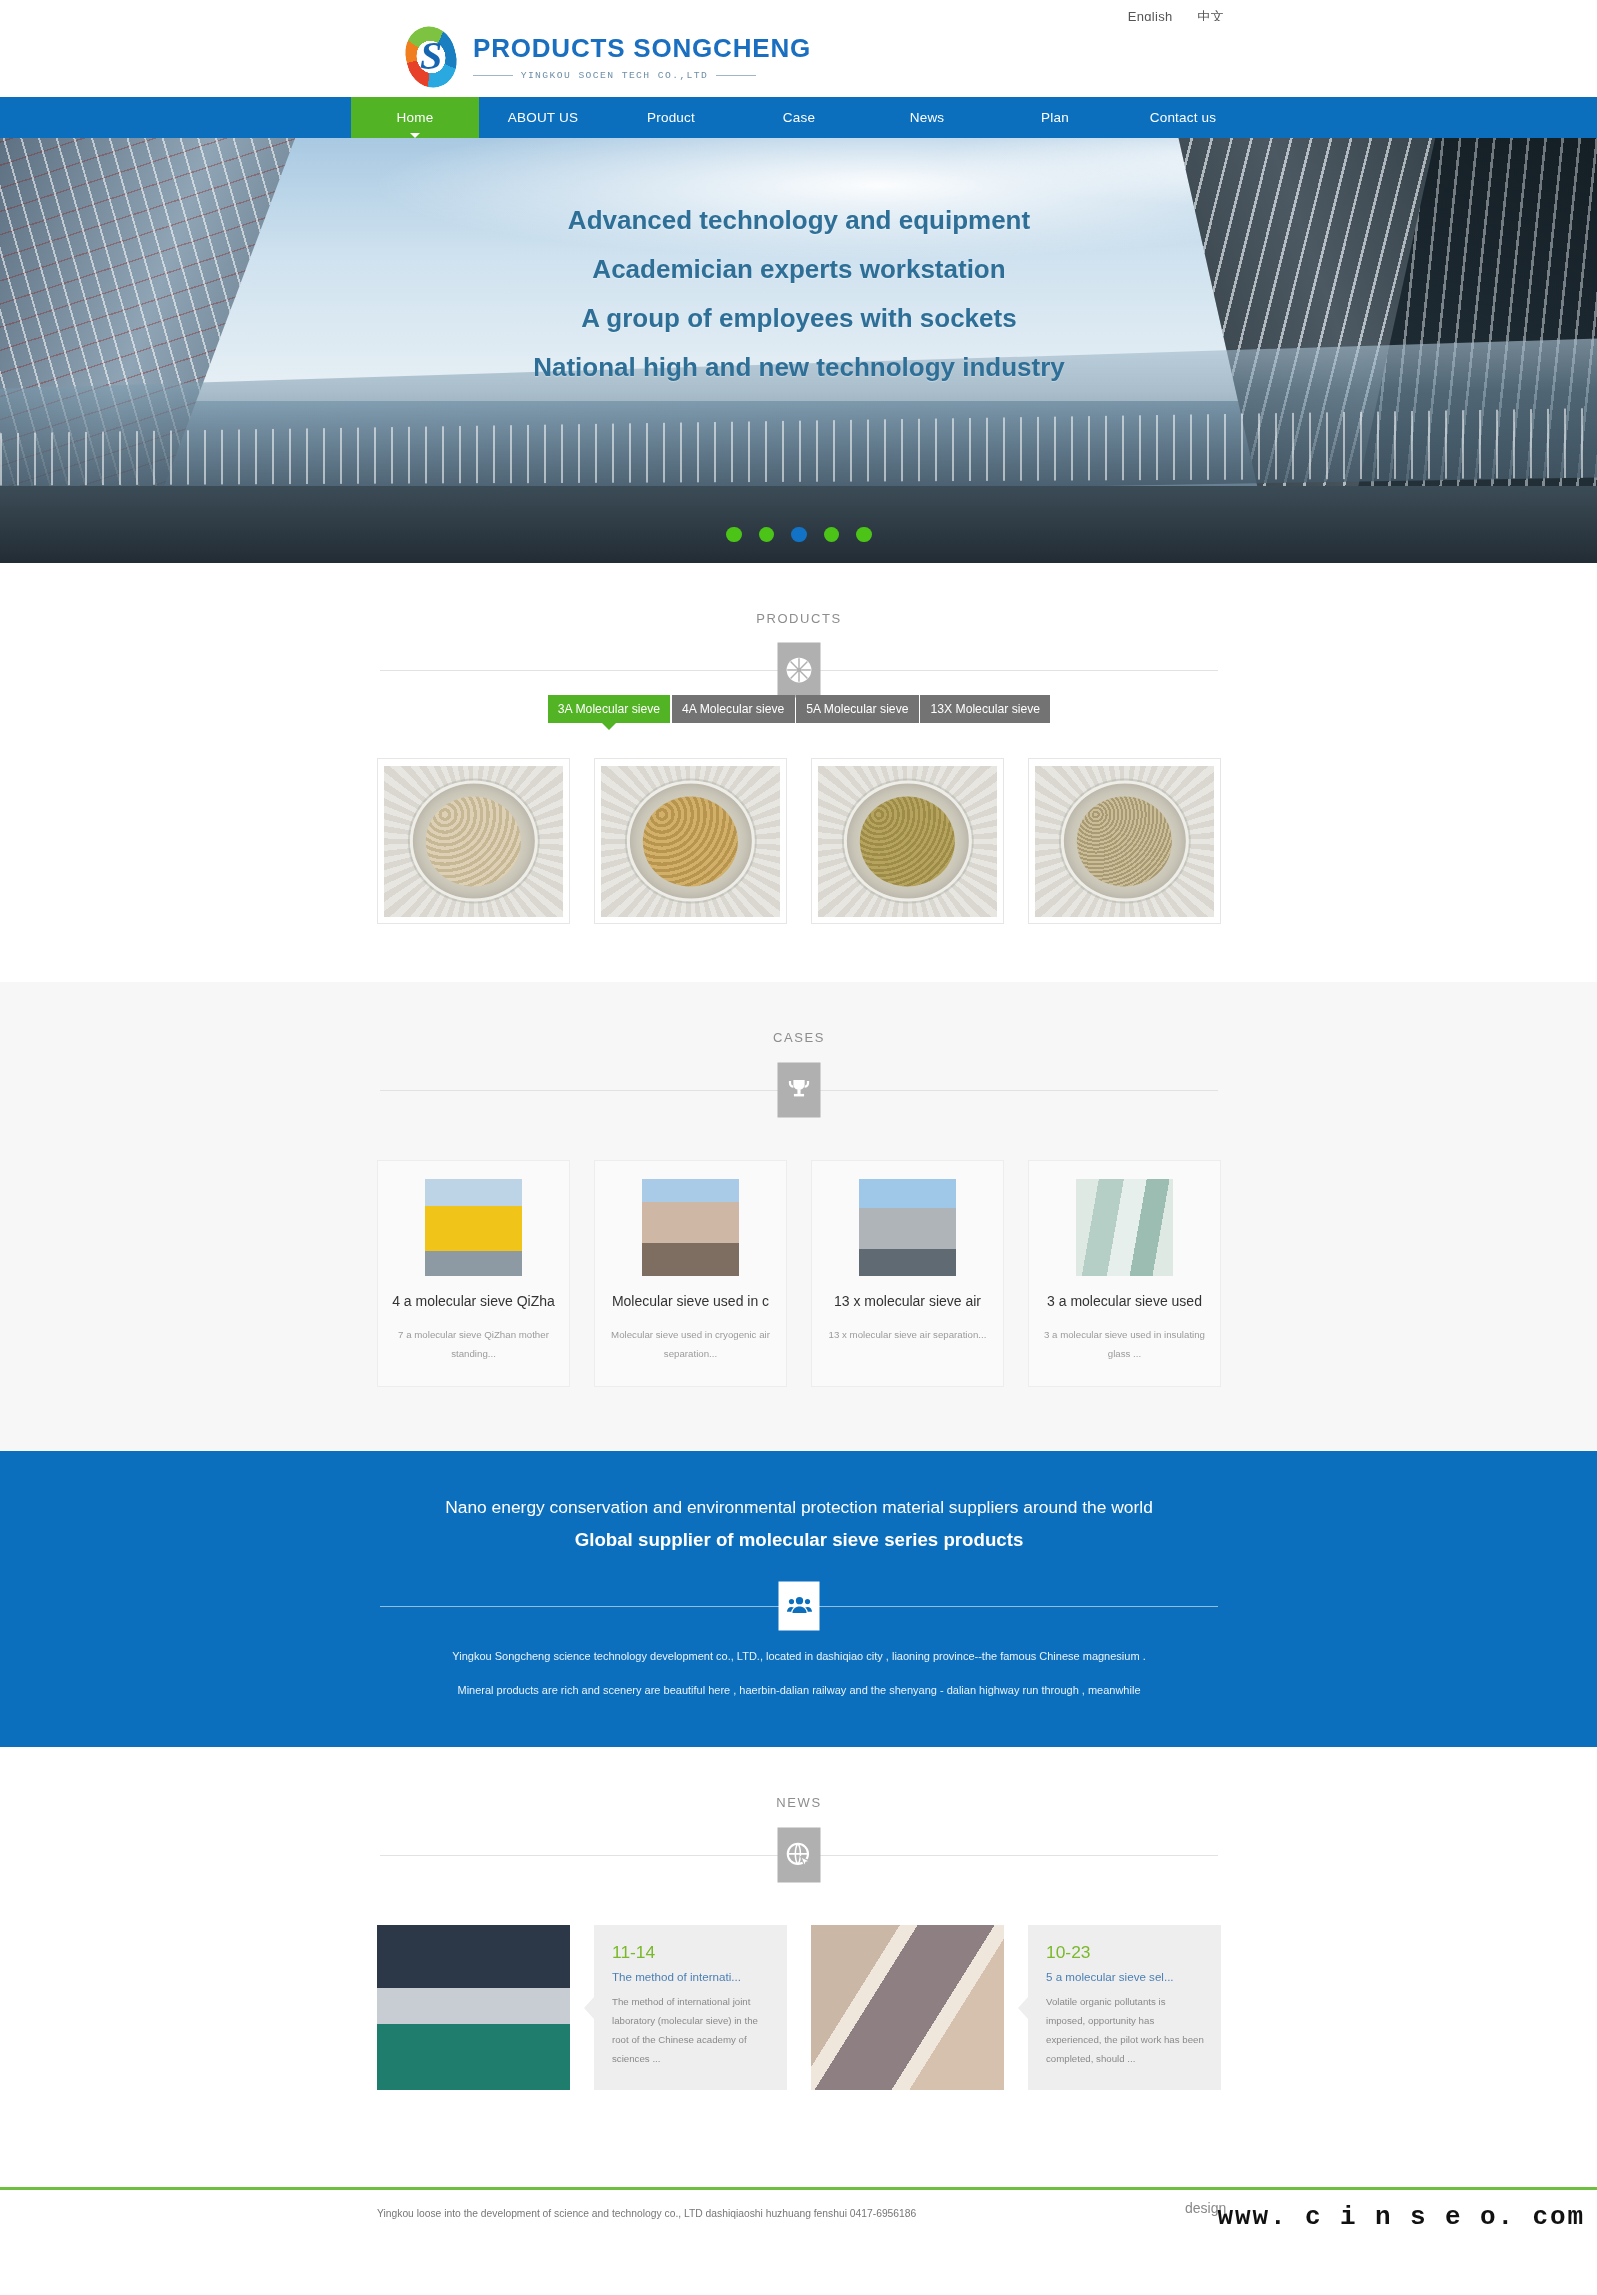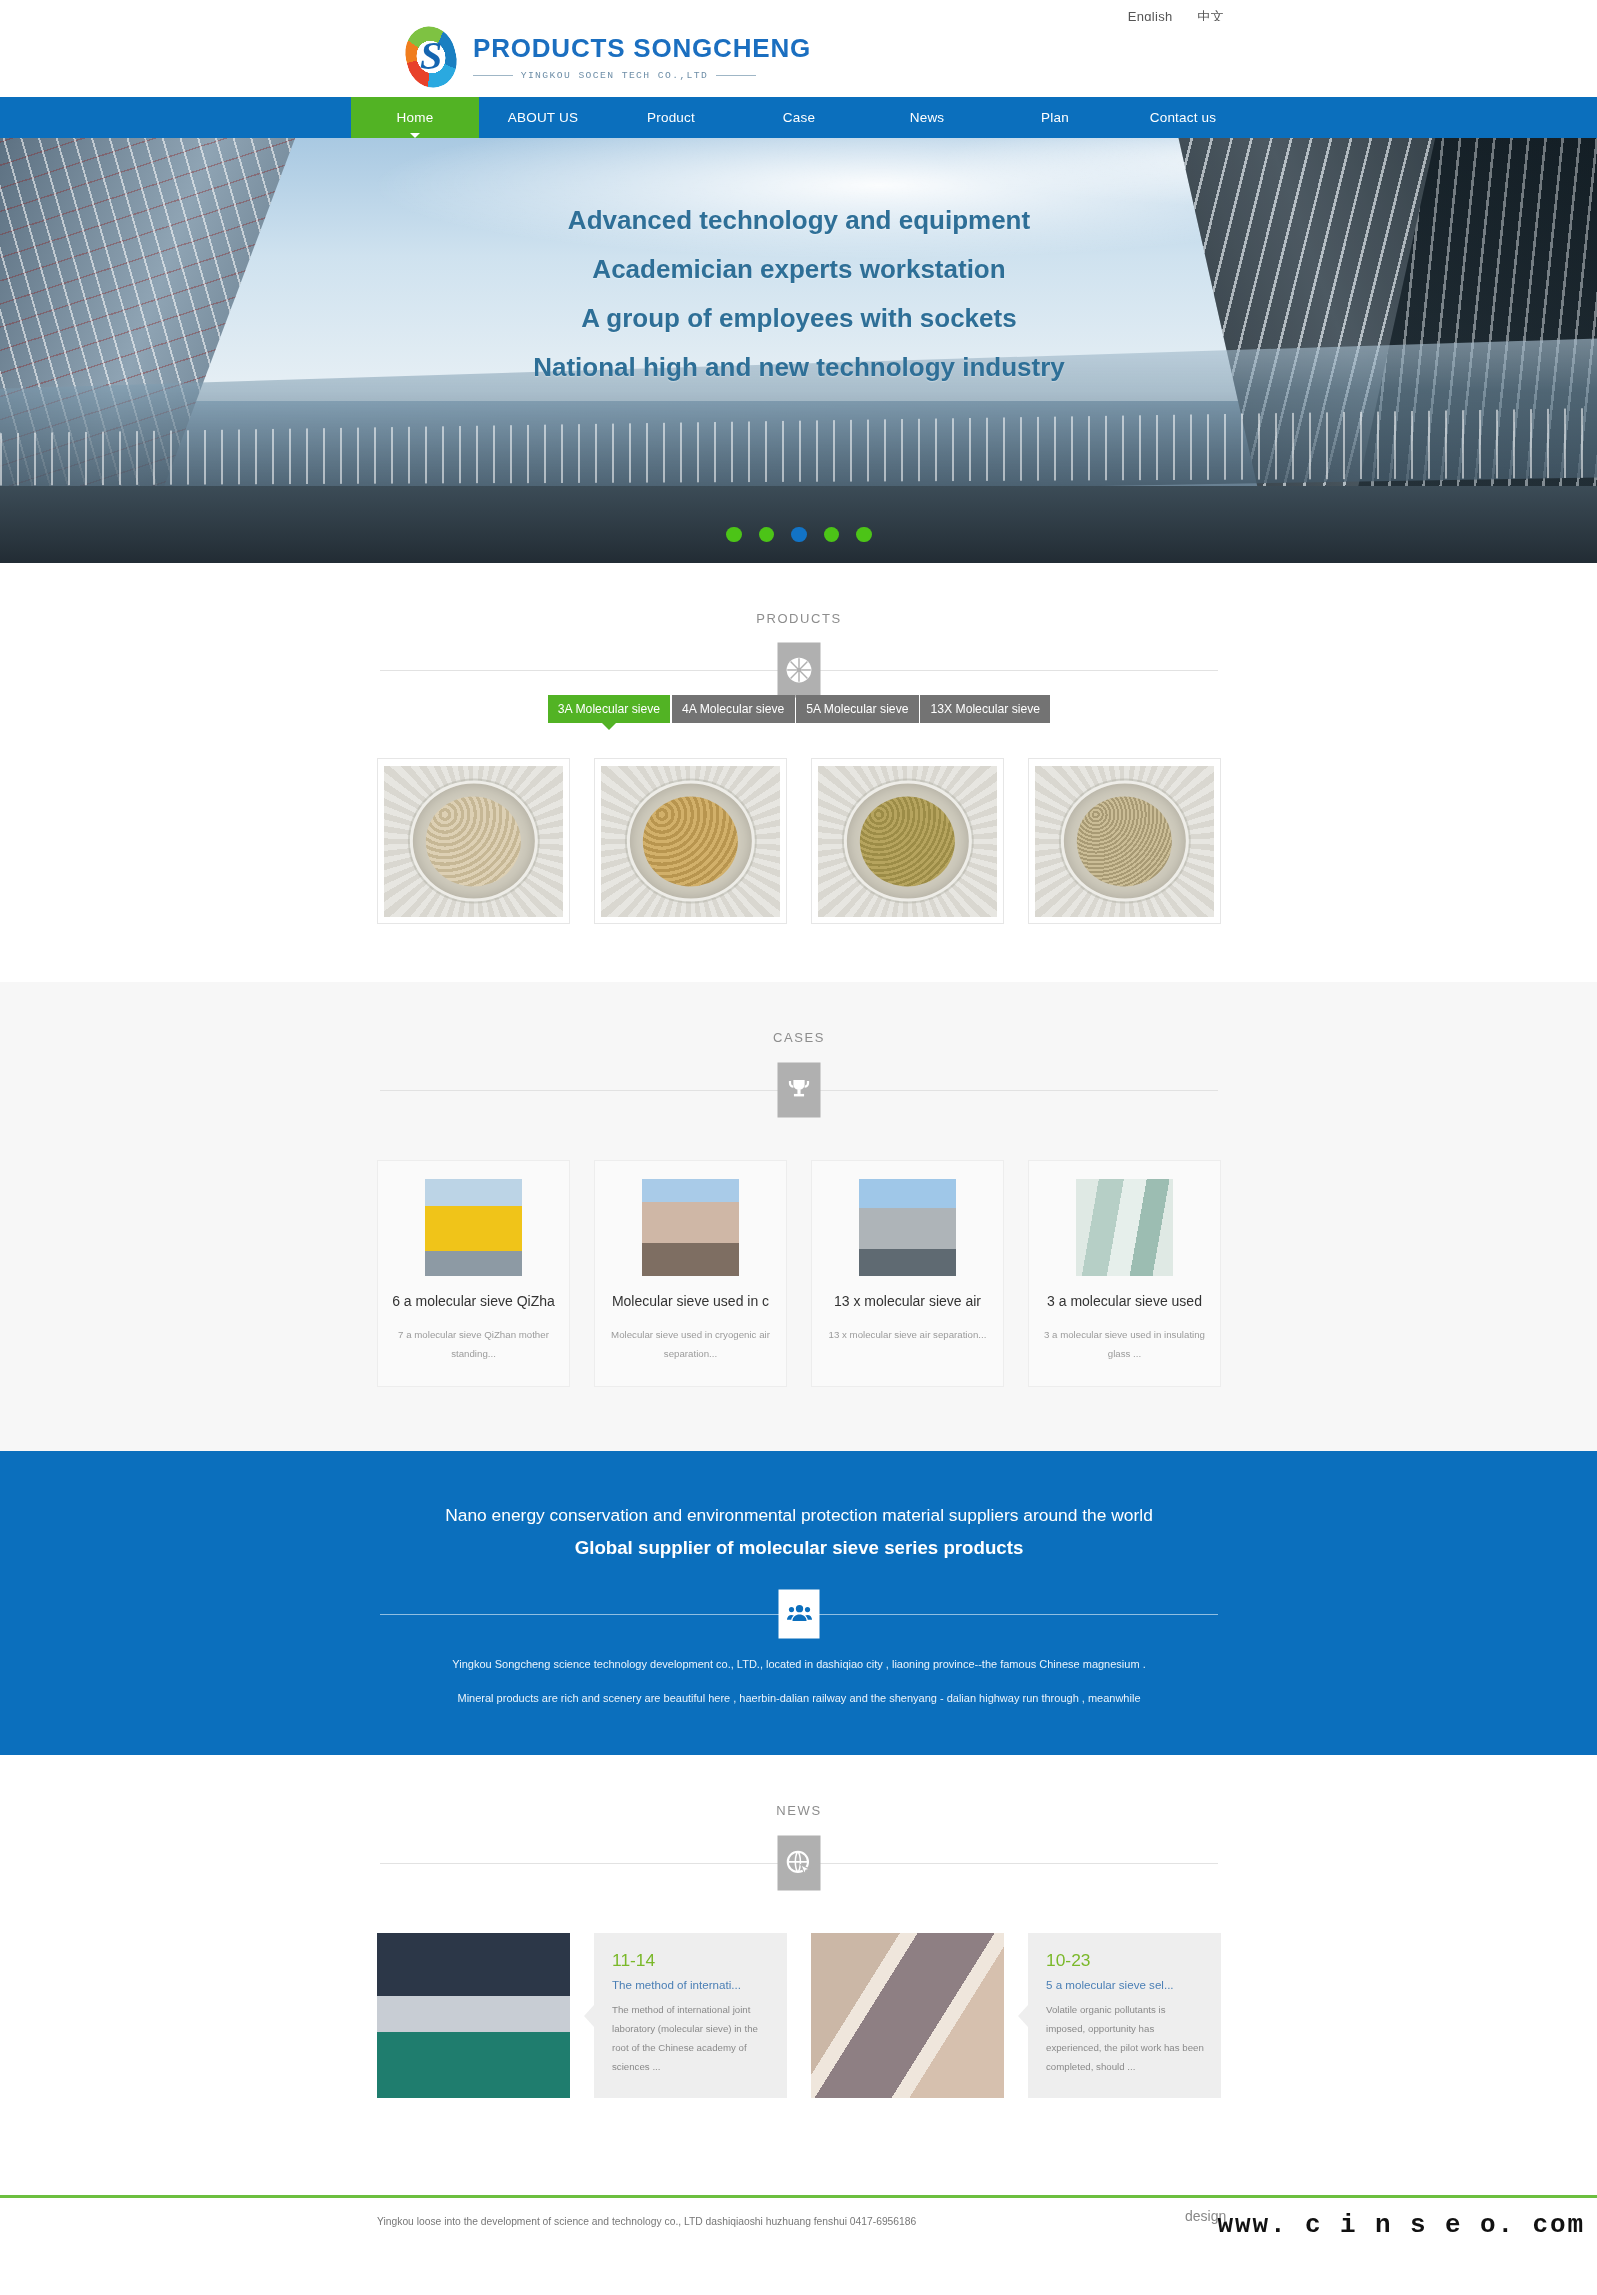--- a/index.html
+++ b/index.html
@@ -179,21 +179,21 @@
   .cimg { width:97px; height:97px; margin:0 auto; }
   .cimg.i1 { background:linear-gradient(180deg,#bcd4e6 0 28%, #f0c419 28% 74%, #8d9aa4 74% 100%); }
   .cimg.i2 { background:linear-gradient(180deg,#a9cbe8 0 24%, #cfb7a6 24% 66%, #7e6e62 66% 100%); }
   .cimg.i3 { background:linear-gradient(180deg,#9fc7e8 0 30%, #aeb4b8 30% 72%, #5f6a72 72% 100%); }
   .cimg.i4 { background:linear-gradient(100deg,#dfe9e4 0 20%, #b6cfc6 20% 42%, #e6efeb 42% 62%, #9cbdb2 62% 82%, #dfe9e4 82% 100%); }
   .ctitle { margin-top:17px; font-size:14px; color:#333; }
   .cdesc { margin-top:17px; font-size:9.7px; color:#9b9b9b; line-height:1.9; }
 
   
   .company { background:#0b6fbd; color:#fff; padding:43px 0 45px; text-align:center; }
-  .co-l1 { font-size:17.4px; line-height:1.5; width:844px; margin:8px auto; font-weight:400; }
+  .co-l1 { font-size:17.4px; line-height:1.5; width:844px; margin:0 auto; font-weight:400; }
   .co-l2 { font-size:18.7px; font-weight:700; margin-top:9px; }
   .co-rule { position:relative; width:838px; margin:27px auto 0; height:55px; }
   .co-rule::before { content:""; position:absolute; top:50%; left:0; right:0; height:1.3px; background:rgba(255,255,255,.55); }
   .co-icon { position:absolute; left:50%; top:50%; transform:translate(-50%,-50%);
              width:41px; height:49px; background:#fff; display:flex; align-items:center; justify-content:center; }
   .co-icon svg { width:26px; height:26px; fill:#0b6fbd; }
   .co-p { width:850px; margin:10.3px auto 0; font-size:11px; line-height:2.2; color:#eaf3fb; }
 
   
   .news { background:#fff; padding-bottom:97px; }
@@ -365,21 +365,21 @@
               <path d="M19 4h2v2a4 4 0 0 1-4 4V8a2 2 0 0 0 2-2V4z"></path>
               <rect x="10.6" y="11.5" width="2.8" height="4"></rect>
               <rect x="7.5" y="15.5" width="9" height="2.2"></rect>
             </svg>
         </div>
       </div>
     </div>
     <div class="cgrid">
       <div class="ccard">
         <div class="cimg i1"></div>
-        <div class="ctitle">6 a molecular sieve QiZha</div>
+        <div class="ctitle">4 a molecular sieve QiZha</div>
         <div class="cdesc">7 a molecular sieve QiZhan mother standing...</div>
       </div>
       <div class="ccard">
         <div class="cimg i2"></div>
         <div class="ctitle">Molecular sieve used in c</div>
         <div class="cdesc">Molecular sieve used in cryogenic air separation...</div>
       </div>
       <div class="ccard">
         <div class="cimg i3"></div>
         <div class="ctitle">13 x molecular sieve air</div>

